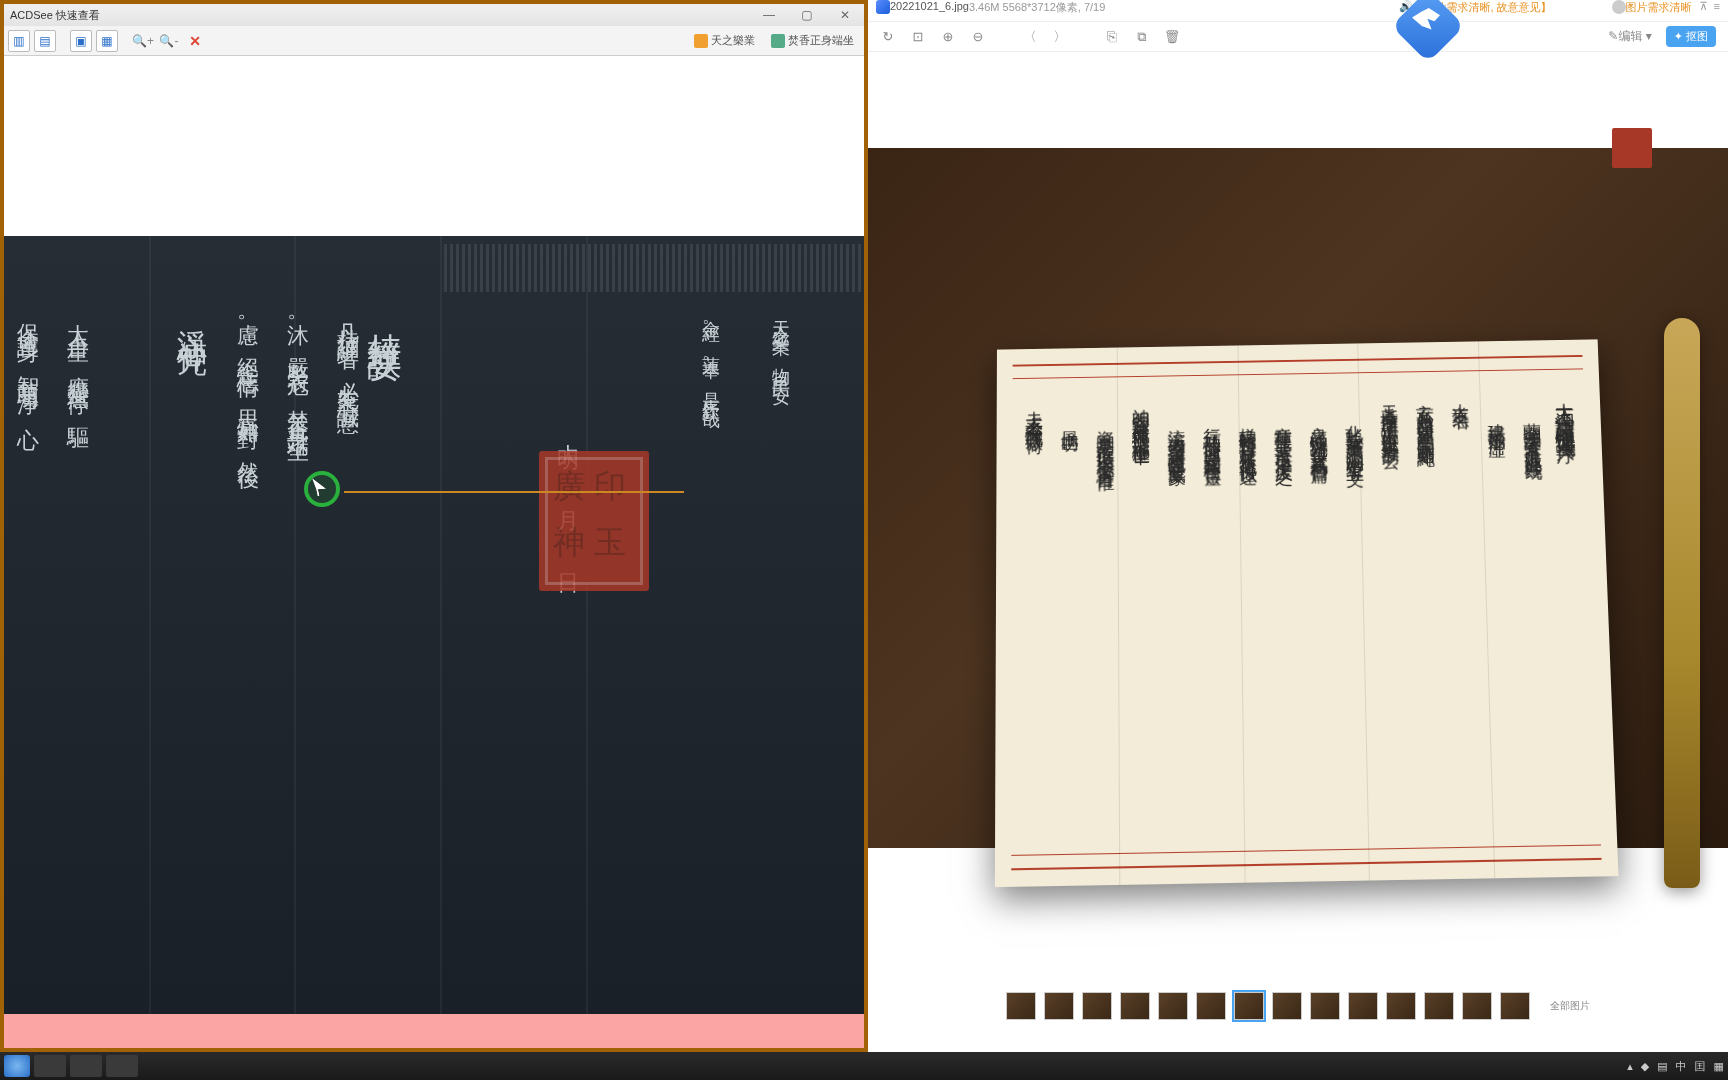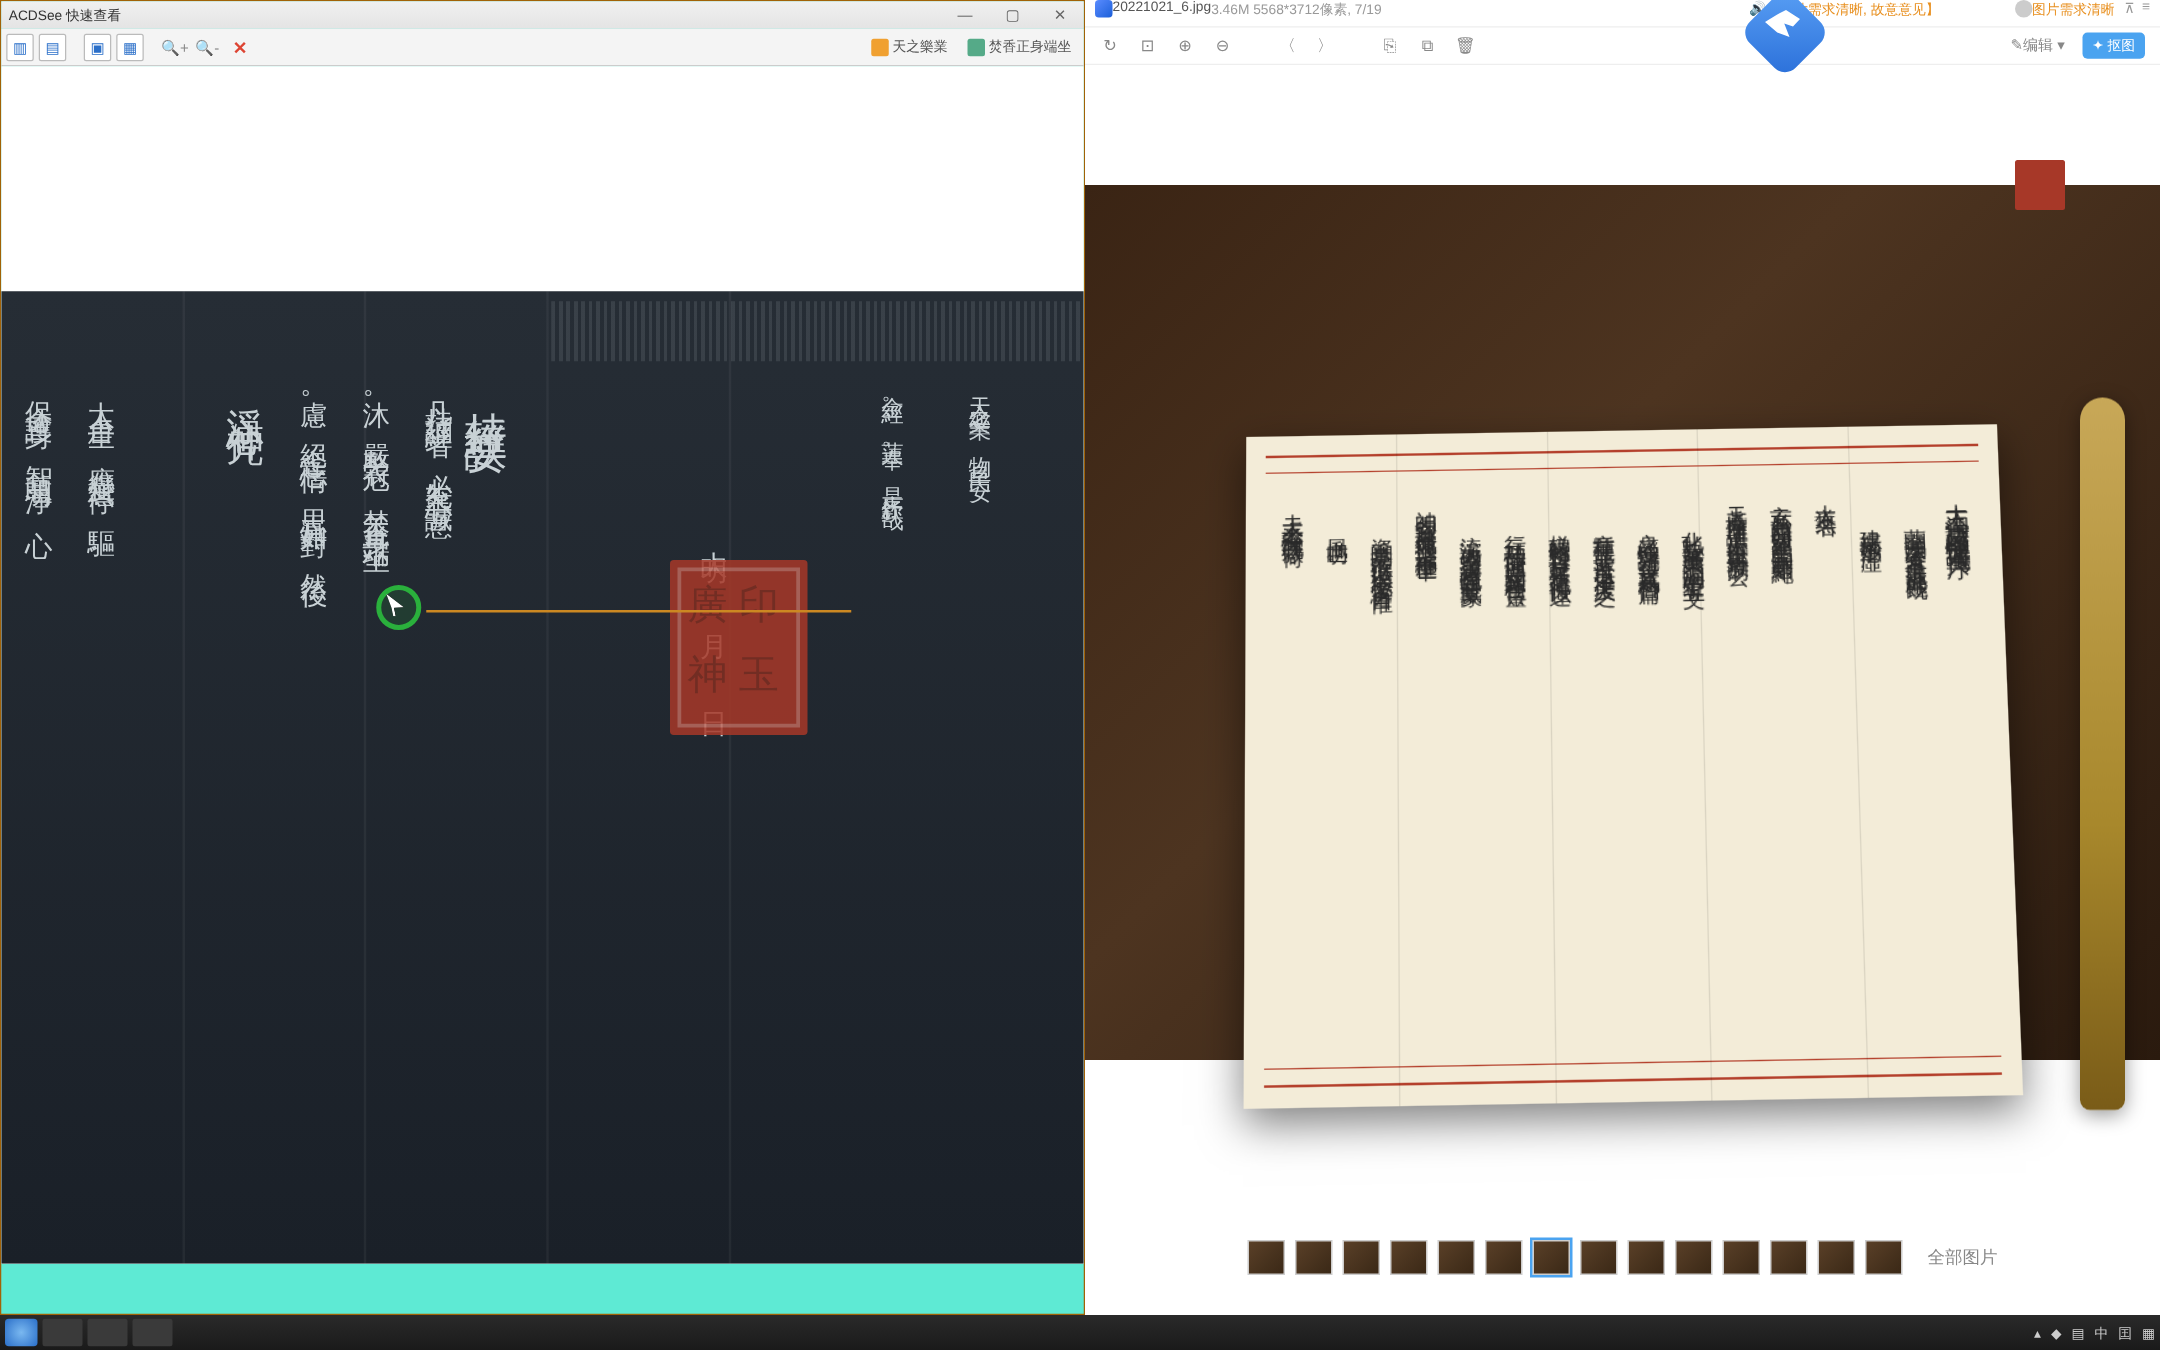--- a/index.html
+++ b/index.html
@@ -1,19 +1,19 @@
 <!DOCTYPE html>
 <html><head>
 <meta charset="utf-8">
 <style>
 *{margin:0;padding:0;box-sizing:border-box;font-family:"Microsoft YaHei",sans-serif}
 body{width:1728px;height:1080px;background:#0a0a0a;overflow:hidden;position:relative}
 
 
-.acdsee{position:absolute;left:0;top:0;width:868px;height:1052px;background:#5eead4;border:1px solid #a16207}
+.acdsee{position:absolute;left:0;top:0;width:868px;height:1052px;background:#fca5a5;border:4px solid #a16207}
 .ac-title{height:22px;background:linear-gradient(#f0f0f0,#e4e4e4);display:flex;align-items:center;font-size:11px;padding-left:6px;color:#333}
 .ac-title .spacer{flex:1}
 .ac-winbtn{width:38px;height:22px;display:flex;align-items:center;justify-content:center;font-size:12px;color:#666;cursor:pointer}
 .ac-menu{height:21px;background:#f0f0f0;display:flex;align-items:center;font-size:11px;gap:4px;padding-left:4px;border-bottom:1px solid #ccc}
 .ac-menu span{padding:2px 4px;cursor:pointer}
 .ac-tool{height:30px;background:#f4f4f4;display:flex;align-items:center;padding:0 4px;gap:4px;border-bottom:1px solid #ccc}
 .tbtn{width:22px;height:22px;border:1px solid #bbb;border-radius:2px;background:#fff;display:flex;align-items:center;justify-content:center;font-size:12px;cursor:pointer}
 .tbtn.blue{color:#2a6fc9}
 .tbtn.red{color:#d43;font-weight:bold;font-size:14px;border:none;background:none}
 .tbtn.zoom{border:none;background:none;color:#888}
@@ -62,21 +62,21 @@
 .pfold.f1{left:20%}.pfold.f2{left:40%}.pfold.f3{left:60%}.pfold.f4{left:80%}
 .stamp{position:absolute;right:76px;top:-20px;width:40px;height:40px;background:#a73828;border-radius:2px}
 .letter-opener{position:absolute;right:28px;top:170px;width:36px;height:570px;background:linear-gradient(180deg,#c8a858 0%,#a8882c 60%,#7a5c18 100%);border-radius:18px 18px 8px 8px;box-shadow:0 4px 16px rgba(0,0,0,.4)}
 
 .pcol{position:absolute;top:50px;bottom:50px;width:28px;color:#2a2a2a;font-family:"KaiTi","STKaiti",serif;font-size:18px;writing-mode:vertical-rl;line-height:1.2;letter-spacing:3px}
 .pcol.hd{font-size:20px}
 
 .rv-filmstrip{position:absolute;left:0;right:0;bottom:26px;height:40px;display:flex;align-items:center;justify-content:center;gap:8px}
 .thumb{width:30px;height:28px;background:linear-gradient(135deg,#5a4028,#3a2816);border:1px solid #ccc;cursor:pointer}
 .thumb.sel{outline:2px solid #4aa3f0}
-.all-imgs{font-size:14px;color:#888;margin-left:12px}
+.all-imgs{font-size:10px;color:#888;margin-left:12px}
 
 
 .taskbar{position:absolute;left:0;right:0;bottom:0;height:28px;background:linear-gradient(#2a2a2a,#1a1a1a);display:flex;align-items:center;padding:0 4px;gap:4px}
 .taskbar .start{width:26px;height:22px;background:radial-gradient(circle,#7ab8f0,#2a6fc9);border-radius:3px}
 .taskbar .task{width:32px;height:22px;background:#3a3a3a;border-radius:2px;cursor:pointer}
 .taskbar .spacer{flex:1}
 .taskbar .tray{display:flex;gap:8px;color:#ccc;font-size:11px;align-items:center}
 .birdlogo{position:absolute;right:270px;top:-4px;width:60px;height:60px;z-index:100}
 .birdlogo .shield{width:52px;height:52px;background:linear-gradient(135deg,#5aa0f5,#2a6fd9);border-radius:12px;transform:rotate(45deg);position:absolute;top:4px;left:4px}
 .birdlogo .bird{position:absolute;top:12px;left:14px;width:28px;height:24px;background:#fff;clip-path:polygon(0 40%,35% 15%,60% 0,100% 30%,80% 55%,55% 45%,70% 90%,35% 75%,0 40%)}

